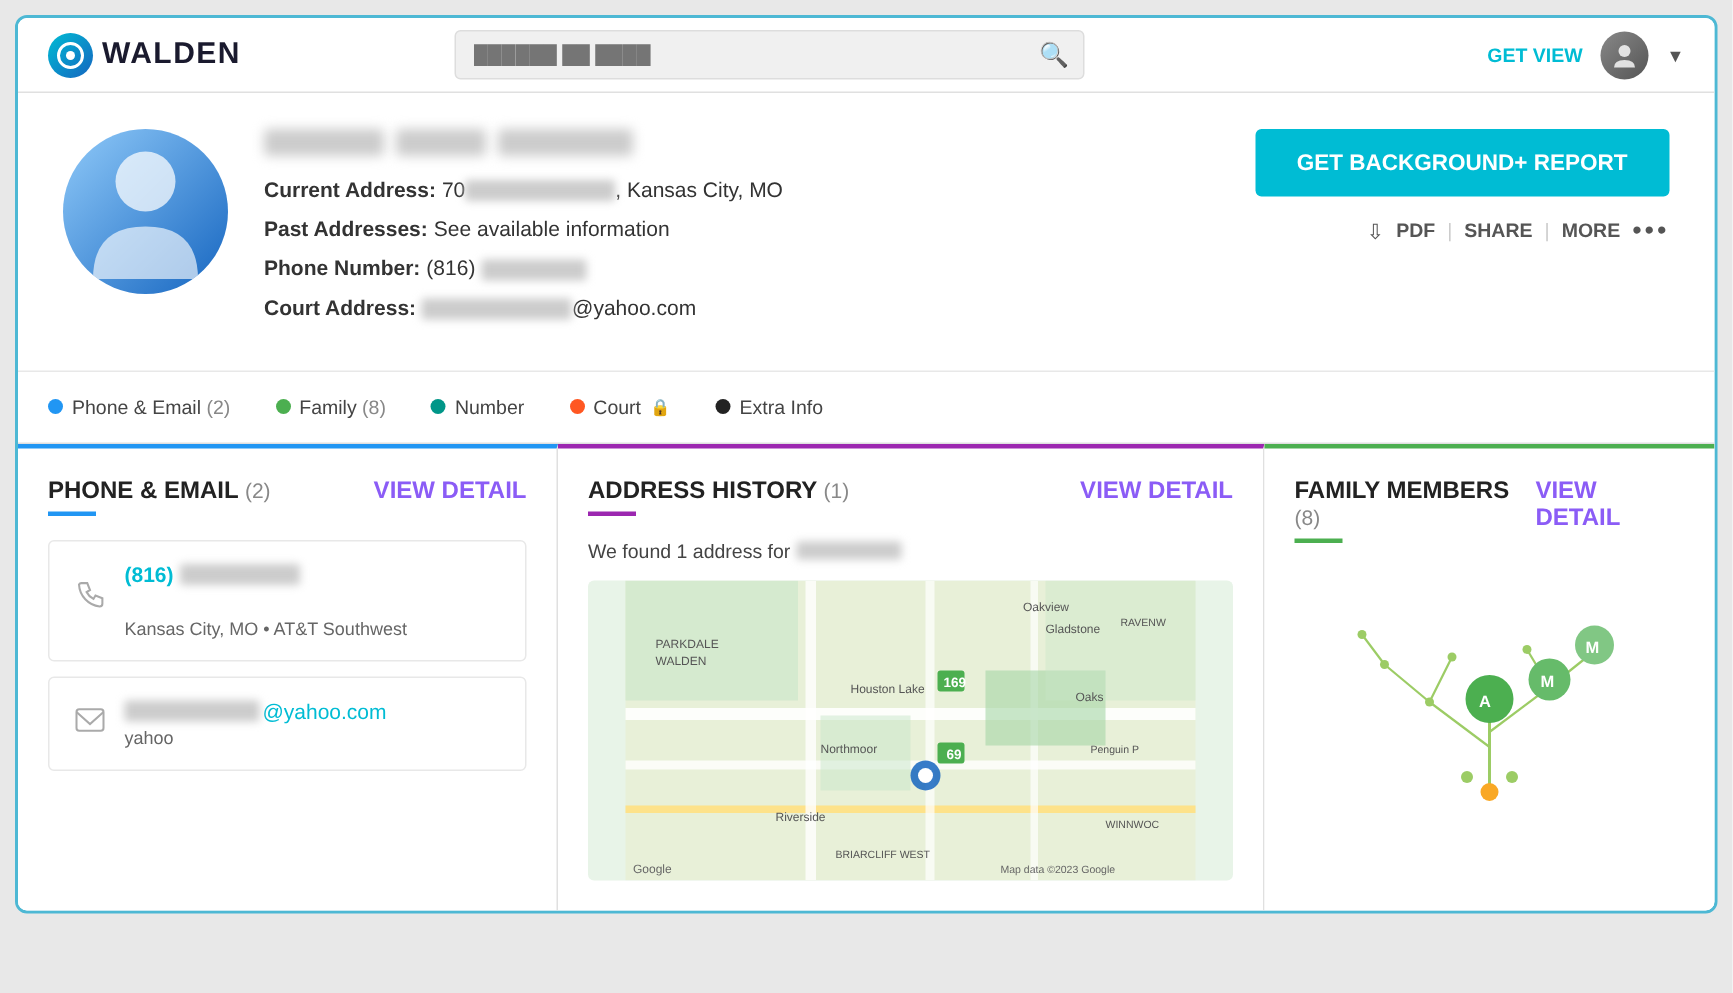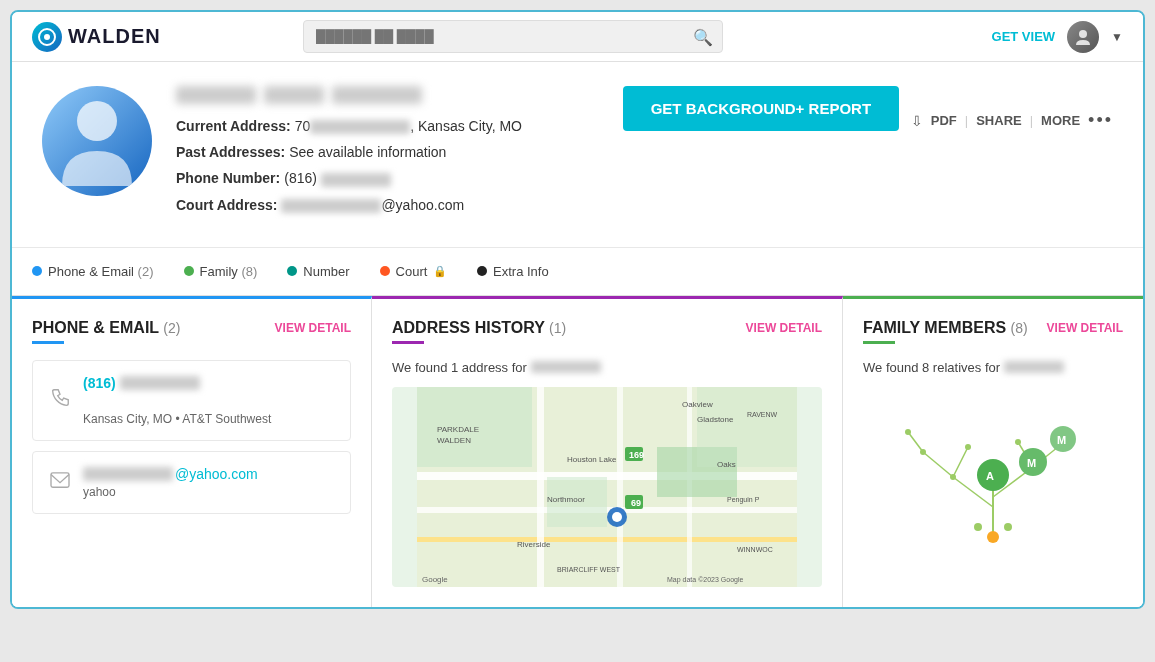--- a/index.html
+++ b/index.html
@@ -155,21 +155,21 @@
     .blur-inline {
       background: #ccc;
       border-radius: 2px;
       height: 14px;
       display: inline-block;
       filter: blur(3px);
       vertical-align: middle;
     }
     .profile-actions {
       display: flex;
-      flex-direction: row;
+      flex-direction: column;
       align-items: flex-end;
       gap: 12px;
       flex-shrink: 0;
     }
     .btn-get-report {
       background: #00bcd4;
       color: #fff;
       font-weight: bold;
       font-size: 15px;
       border: none;
@@ -256,22 +256,22 @@
       justify-content: space-between;
       align-items: center;
       margin-bottom: 4px;
     }
     .panel-title {
       font-size: 16px;
       font-weight: bold;
       color: #222;
     }
     .view-detail {
-      color: #ec4899;
-      font-size: 12px;
+      color: #8b5cf6;
+      font-size: 16px;
       font-weight: bold;
       cursor: pointer;
     }
     .panel-divider {
       width: 32px;
       height: 3px;
       background: #2196f3;
       margin-bottom: 16px;
       margin-top: 4px;
     }
@@ -629,24 +629,20 @@
     <div class="panel-right">
       <div class="panel-header">
         <span class="panel-title">
           <span>FAMILY MEMBERS</span>
           <span style="color:#888; font-weight:normal; font-size:14px;">(8)</span>
         </span>
         <span class="view-detail">VIEW DETAIL</span>
       </div>
       <div class="panel-divider panel-divider-green"></div>
 
-      <div class="family-found">
-        <span>We found 8 relatives for</span>
-        <span class="family-blur"></span>
-      </div>
 
       <div class="family-tree">
         <svg viewBox="0 0 240 160" width="240" height="160">
 
           <line x1="120" y1="150" x2="120" y2="100" stroke="#9ccc65" stroke-width="2"></line>
 
           <line x1="120" y1="120" x2="80" y2="90" stroke="#9ccc65" stroke-width="1.5"></line>
           <line x1="120" y1="110" x2="160" y2="80" stroke="#9ccc65" stroke-width="1.5"></line>
           <line x1="80" y1="90" x2="50" y2="65" stroke="#9ccc65" stroke-width="1.5"></line>
           <line x1="80" y1="90" x2="95" y2="60" stroke="#9ccc65" stroke-width="1.5"></line>

